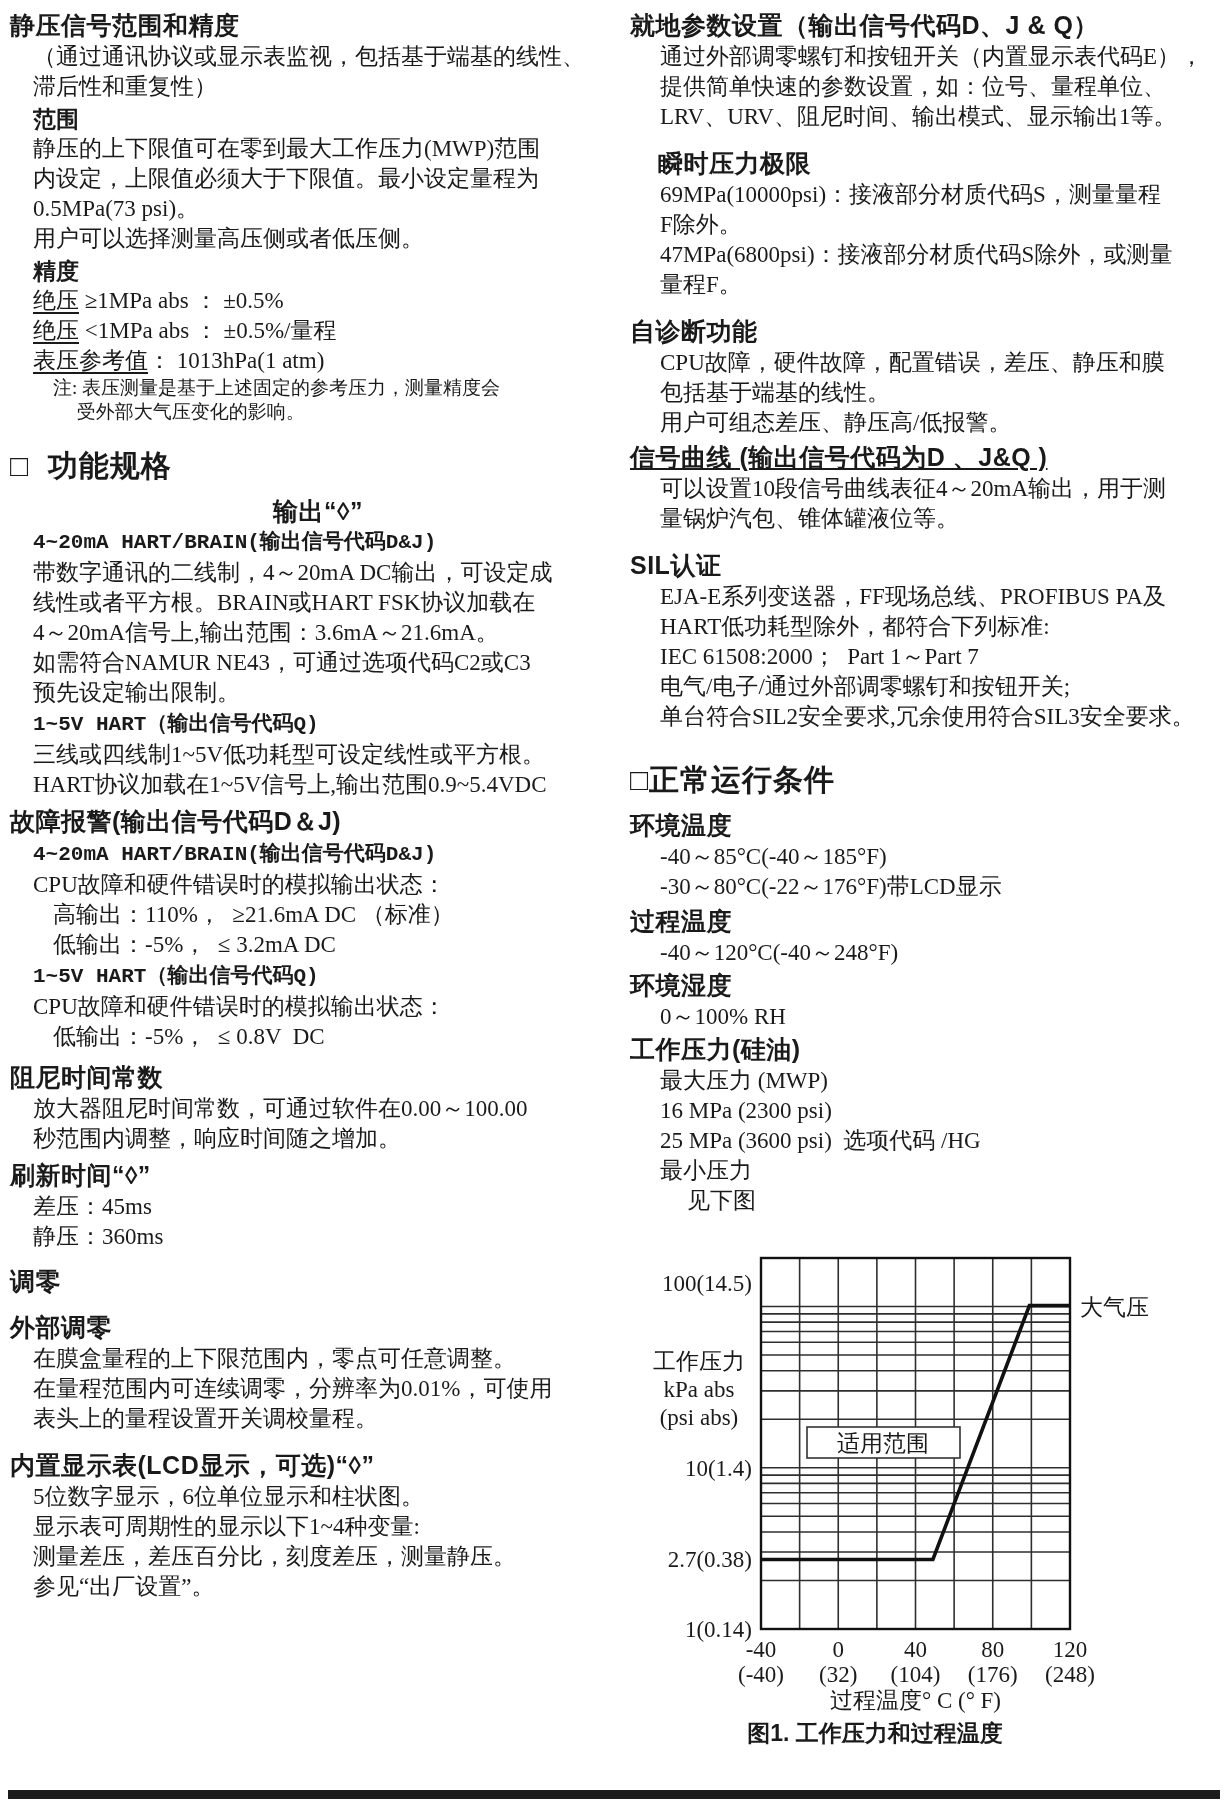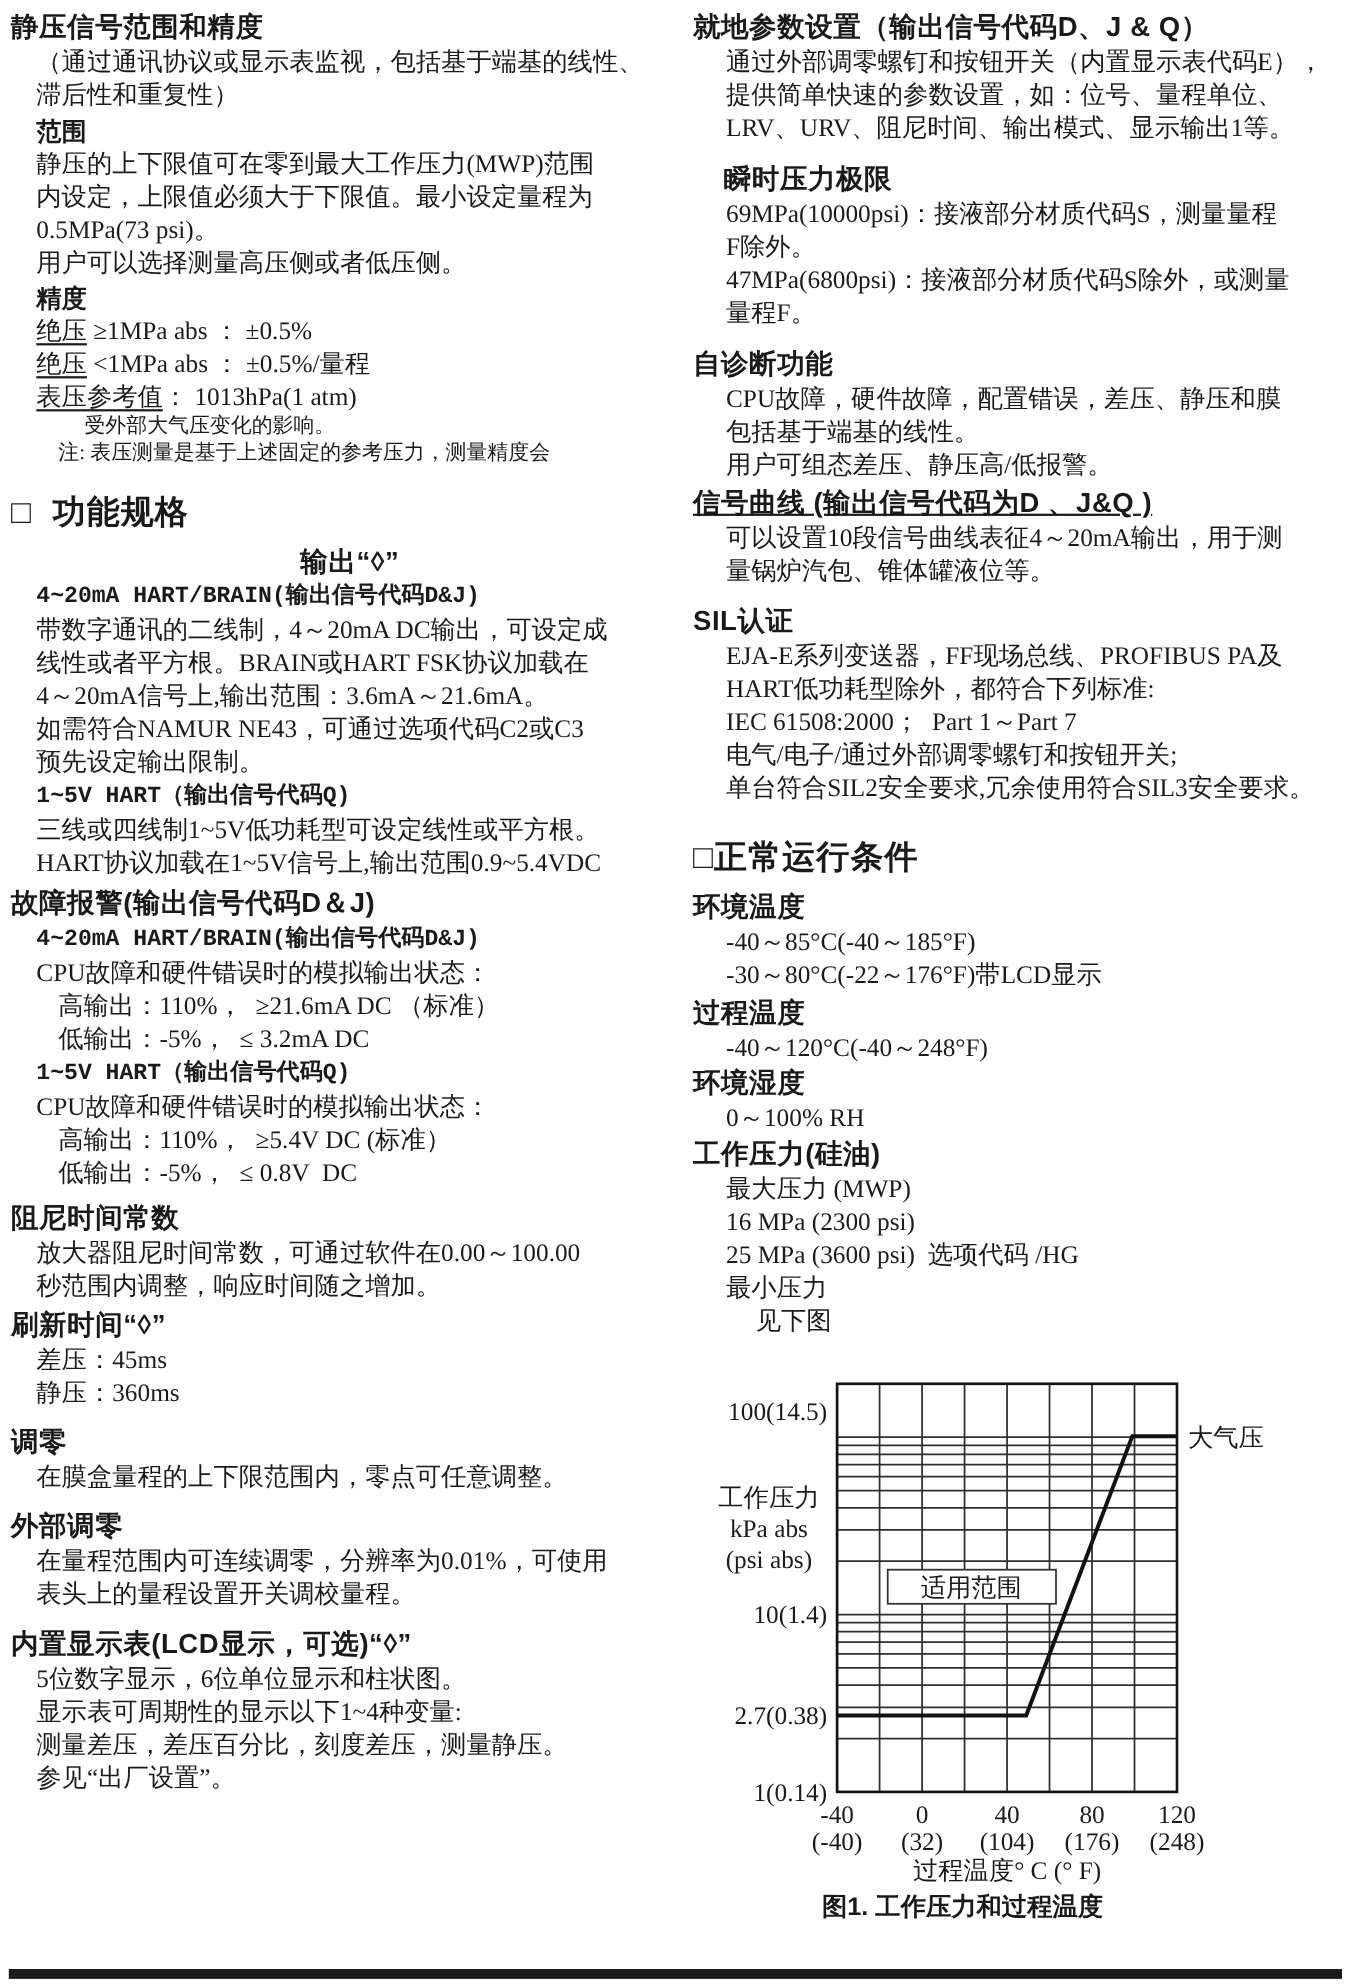--- a/index.html
+++ b/index.html
@@ -33,41 +33,41 @@
 </head>
 <body>
 
 <div id="col-left" class="col">
     <div class="blk s-head"><div>静压信号范围和精度</div></div>
     <div class="blk s-body"><div>（通过通讯协议或显示表监视，包括基于端基的线性、</div><div>滞后性和重复性）</div></div>
     <div class="blk s-sub" style="margin-top: 2px;"><div>范围</div></div>
     <div class="blk s-body"><div>静压的上下限值可在零到最大工作压力(MWP)范围</div><div>内设定，上限值必须大于下限值。最小设定量程为</div><div>0.5MPa(73 psi)。</div><div>用户可以选择测量高压侧或者低压侧。</div></div>
     <div class="blk s-sub" style="margin-top: 2px;"><div>精度</div></div>
     <div class="blk s-body"><div><span class="u">绝压</span><span> ≥1MPa abs ： ±0.5%</span></div><div><span class="u">绝压</span><span> &lt;1MPa abs ： ±0.5%/量程</span></div><div><span class="u">表压参考值</span><span>： 1013hPa(1 atm)</span></div></div>
-    <div class="blk s-note"><div>     受外部大气压变化的影响。</div><div>注: 表压测量是基于上述固定的参考压力，测量精度会</div></div>
+    <div class="blk s-note"><div>注: 表压测量是基于上述固定的参考压力，测量精度会</div><div>     受外部大气压变化的影响。</div></div>
     <div class="blk s-h1" style="margin-top: 20px;"><div>□  功能规格</div></div>
     <div class="blk s-head" style="margin-top: 6px; text-align: center;"><div>输出“◊”</div></div>
     <div class="blk s-mono"><div>4~20mA HART/BRAIN(输出信号代码D&amp;J)</div></div>
     <div class="blk s-body"><div>带数字通讯的二线制，4～20mA DC输出，可设定成</div><div>线性或者平方根。BRAIN或HART FSK协议加载在</div><div>4～20mA信号上,输出范围：3.6mA～21.6mA。</div><div>如需符合NAMUR NE43，可通过选项代码C2或C3</div><div>预先设定输出限制。</div></div>
     <div class="blk s-mono" style="margin-top: 2px;"><div>1~5V HART（输出信号代码Q)</div></div>
     <div class="blk s-body"><div>三线或四线制1~5V低功耗型可设定线性或平方根。</div><div>HART协议加载在1~5V信号上,输出范围0.9~5.4VDC</div></div>
     <div class="blk s-head" style="margin-top: 4px;"><div>故障报警(输出信号代码D＆J)</div></div>
     <div class="blk s-mono" style="margin-top: 2px;"><div>4~20mA HART/BRAIN(输出信号代码D&amp;J)</div></div>
     <div class="blk s-body"><div>CPU故障和硬件错误时的模拟输出状态：</div></div>
     <div class="blk s-body2"><div>高输出：110%，  ≥21.6mA DC （标准）</div><div>低输出：-5%，  ≤ 3.2mA DC</div></div>
     <div class="blk s-mono" style="margin-top: 2px;"><div>1~5V HART（输出信号代码Q)</div></div>
     <div class="blk s-body"><div>CPU故障和硬件错误时的模拟输出状态：</div></div>
-    <div class="blk s-body2"><div>高输出：110%，  ≥5.4V DC (标准）</div><div>低输出：-5%，  ≤ 0.8V  DC</div></div>
+    <div class="blk s-body2"><div>低输出：-5%，  ≤ 0.8V  DC</div></div>
     <div class="blk s-head" style="margin-top: 8px;"><div>阻尼时间常数</div></div>
     <div class="blk s-body"><div>放大器阻尼时间常数，可通过软件在0.00～100.00</div><div>秒范围内调整，响应时间随之增加。</div></div>
     <div class="blk s-head" style="margin-top: 4px;"><div>刷新时间“◊”</div></div>
     <div class="blk s-body"><div>差压：45ms</div><div>静压：360ms</div></div>
     <div class="blk s-head" style="margin-top: 12px;"><div>调零</div></div>
+    <div class="blk s-head" style="margin-top: 12px;"><div>外部调零</div></div>
     <div class="blk s-body"><div>在膜盒量程的上下限范围内，零点可任意调整。</div></div>
-    <div class="blk s-head" style="margin-top: 12px;"><div>外部调零</div></div>
     <div class="blk s-body"><div>在量程范围内可连续调零，分辨率为0.01%，可使用</div><div>表头上的量程设置开关调校量程。</div></div>
     <div class="blk s-head" style="margin-top: 14px;"><div>内置显示表(LCD显示，可选)“◊”</div></div>
     <div class="blk s-body"><div>5位数字显示，6位单位显示和柱状图。</div><div>显示表可周期性的显示以下1~4种变量:</div><div>测量差压，差压百分比，刻度差压，测量静压。</div><div>参见“出厂设置”。</div></div>
   </div>
 <div id="col-right" class="col">
     <div class="blk s-head"><div>就地参数设置（输出信号代码D、J &amp; Q）</div></div>
     <div class="blk s-body"><div>通过外部调零螺钉和按钮开关（内置显示表代码E），</div><div>提供简单快速的参数设置，如：位号、量程单位、</div><div>LRV、URV、阻尼时间、输出模式、显示输出1等。</div></div>
     <div class="blk s-head" style="margin-top: 14px; padding-left: 28px;"><div>瞬时压力极限</div></div>
     <div class="blk s-body"><div>69MPa(10000psi)：接液部分材质代码S，测量量程</div><div>F除外。</div><div>47MPa(6800psi)：接液部分材质代码S除外，或测量</div><div>量程F。</div></div>
     <div class="blk s-head" style="margin-top: 14px;"><div>自诊断功能</div></div>

